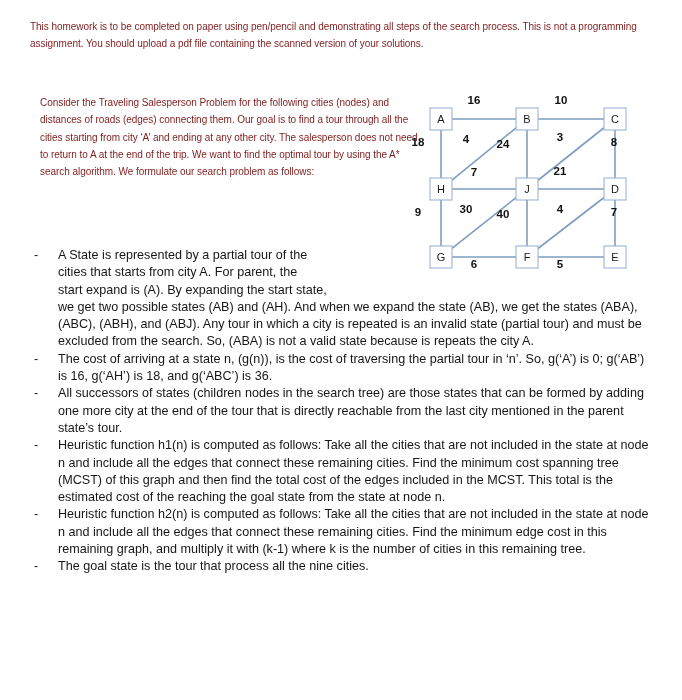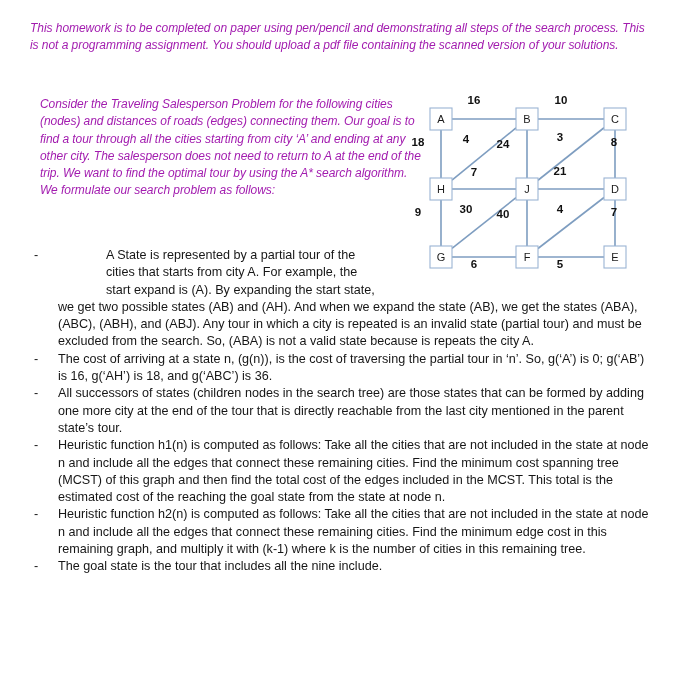--- a/index.html
+++ b/index.html
@@ -18,25 +18,24 @@
   }
   #page {
     position: relative;
     width: 682px;
     height: 700px;
     box-sizing: border-box;
     padding: 0;
   }
   .para {
     position: absolute;
-    font-size: 12px;
+    font-size: 10px;
     line-height: 17.3px;
-    color: #a21caf;
+    color: #7f1d1d;
     letter-spacing: -0.05px;
-    font-style: italic;
   }
   #intro-para {
     left: 30px;
     top: 8px;
     width: 618px;
   }
   #tsp-para {
     left: 40px;
     top: 84px;
     width: 388px;
@@ -60,21 +59,21 @@
     color: #161616;
     font-size: 12.6px;
     line-height: 17.3px;
     padding-left: 4px;
     box-sizing: border-box;
   }
   .bullet-text {
     flex: 1 1 auto;
     color: #161616;
   }
-  .shortline { display: block; max-width: 340px; margin-left: 48px; }
+  .shortline { display: block; max-width: 340px; }
 
   
   #graph-figure {
     position: absolute;
     left: 408px;
     top: 96px;
     width: 268px;
     height: 186px;
   }
   #graph-figure svg { display: block; }
@@ -159,21 +158,21 @@
         </g>
     </svg>
   </div>
 
   <div class="bullets">
 
     <div class="bullet-row">
       <div class="dash">-</div>
       <div class="bullet-text">
         <span class="shortline">A State is represented by a partial tour of the</span>
-        <span class="shortline">cities that starts from city A. For example, the</span>
+        <span class="shortline">cities that starts from city A. For parent, the</span>
         <span class="shortline">start expand is (A). By expanding the start state,</span>
         <span>we get two possible states (AB) and (AH). And when we expand the state (AB), we get the states (ABA), (ABC), (ABH), and (ABJ). Any tour in which a city is repeated is an invalid state (partial tour) and must be excluded from the search. So, (ABA) is not a valid state because is repeats the city A.</span>
       </div>
     </div>
 
     <div class="bullet-row">
       <div class="dash">-</div>
       <div class="bullet-text">The cost of arriving at a state n, (g(n)), is the cost of traversing the partial tour in ‘n’. So, g(‘A’) is 0; g(‘AB’) is 16, g(‘AH’) is 18, and g(‘ABC’) is 36.</div>
     </div>
 
@@ -187,17 +186,17 @@
       <div class="bullet-text">Heuristic function h1(n) is computed as follows: Take all the cities that are not included in the state at node n and include all the edges that connect these remaining cities. Find the minimum cost spanning tree (MCST) of this graph and then find the total cost of the edges included in the MCST. This total is the estimated cost of the reaching the goal state from the state at node n.</div>
     </div>
 
     <div class="bullet-row">
       <div class="dash">-</div>
       <div class="bullet-text">Heuristic function h2(n) is computed as follows: Take all the cities that are not included in the state at node n and include all the edges that connect these remaining cities. Find the minimum edge cost in this remaining graph, and multiply it with (k-1) where k is the number of cities in this remaining tree.</div>
     </div>
 
     <div class="bullet-row">
       <div class="dash">-</div>
-      <div class="bullet-text">The goal state is the tour that includes all the nine include.</div>
+      <div class="bullet-text">The goal state is the tour that process all the nine cities.</div>
     </div>
 
   </div>
 </div>
 
 </body></html>

